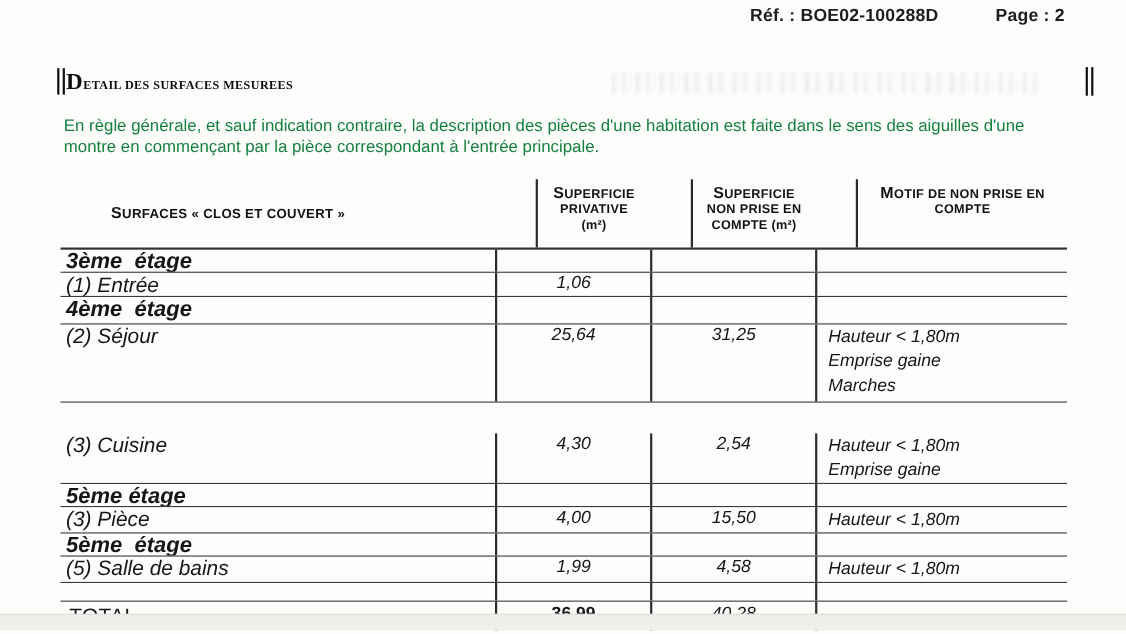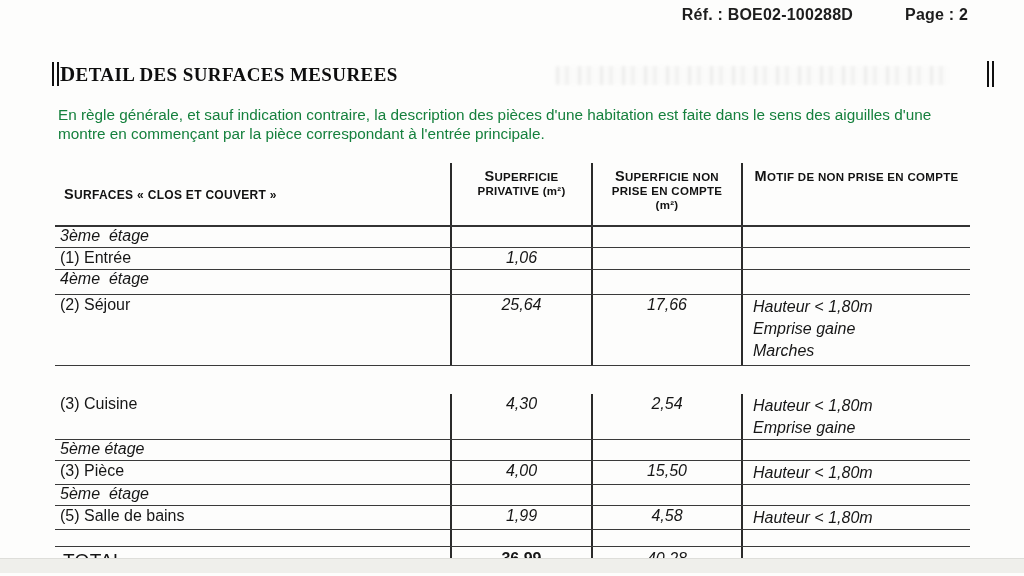--- a/index.html
+++ b/index.html
@@ -21,21 +21,21 @@
     display:flex;align-items:center;
   }
   .dbar{
     display:inline-block;width:3px;height:24px;
     border-left:2.5px solid #101010;border-right:2.5px solid #101010;
   }
   .dbar.right{height:26px;margin-left:auto;}
   .section-title{
     display:block;margin-left:1px;
     font-family:"Liberation Serif", serif;
-    font-weight:bold;font-size:19px;letter-spacing:.4px;color:#0e0e0e;
+    font-weight:bold;font-size:11px;letter-spacing:.4px;color:#0e0e0e;
     white-space:pre;
   }
   .section-title::first-letter{font-size:21px;}
   .smudge{
     position:absolute;left:556px;top:66px;width:392px;height:19px;
     background:repeating-linear-gradient(90deg,
       rgba(90,90,90,.20) 0 3px, rgba(160,160,160,.06) 3px 9px,
       rgba(115,115,115,.16) 9px 13px, rgba(175,175,175,.05) 13px 22px);
     filter:blur(1.4px);opacity:.5;border-radius:2px;
   }
@@ -49,31 +49,31 @@
   .trow{
     display:grid;grid-template-columns:395px 141px 150px 229px;
     border-bottom:1.5px solid #3a3a3a;box-sizing:border-box;
   }
   .trow.no-bb{border-bottom:none;}
   .cell{box-sizing:border-box;overflow:hidden;}
   .vline{border-left:2px solid #2b2b2b;}
   .thead-row{height:64px;border-bottom:2px solid #333;}
   .th{
     font-weight:bold;font-size:11.5px;line-height:14px;letter-spacing:.3px;
-    text-align:center;padding:6px 8px 0;color:#121212;
+    text-align:center;padding:6px 8px 0;color:#121212;margin-left:37px;
   }
   .th::first-letter{font-size:14.5px;}
   .th.first{
     text-align:left;font-size:12px;align-self:center;padding:0 0 0 9px;
   }
   .lbl{
-    font-size:16px;padding:1px 0 0 5px;white-space:pre;
+    font-style:italic;font-size:19px;padding:1px 0 0 5px;white-space:pre;
   }
   .sec-label{
-    font-weight:normal;font-style:italic;font-size:16px;
+    font-weight:bold;font-style:italic;font-size:20px;
     padding:0 0 0 5px;white-space:pre;
   }
   .num{
     font-style:italic;font-size:16px;text-align:center;padding-top:1px;
   }
   .motif{
     font-style:italic;font-size:16px;line-height:22px;
     padding:1px 4px 0 10px;white-space:pre-line;
   }
   .total-lbl{font-weight:normal;font-size:19px;padding:3px 0 0 8px;letter-spacing:.3px;}
@@ -139,21 +139,21 @@
   <div class="trow h-sec2">
     <div class="cell sec-label">4ème  étage</div>
     <div class="cell vline"></div>
     <div class="cell vline"></div>
     <div class="cell vline"></div>
   </div>
 
   <div class="trow h-sejour">
     <div class="cell lbl">(2) Séjour</div>
     <div class="cell vline num">25,64</div>
-    <div class="cell vline num">17,66</div>
+    <div class="cell vline num">31,25</div>
     <div class="cell vline motif">Hauteur &lt; 1,80m
 Emprise gaine
 Marches</div>
   </div>
 
   <div class="trow h-cuisine">
     <div class="cell lbl">(3) Cuisine</div>
     <div class="cell vline num">4,30</div>
     <div class="cell vline num">2,54</div>
     <div class="cell vline motif">Hauteur &lt; 1,80m

